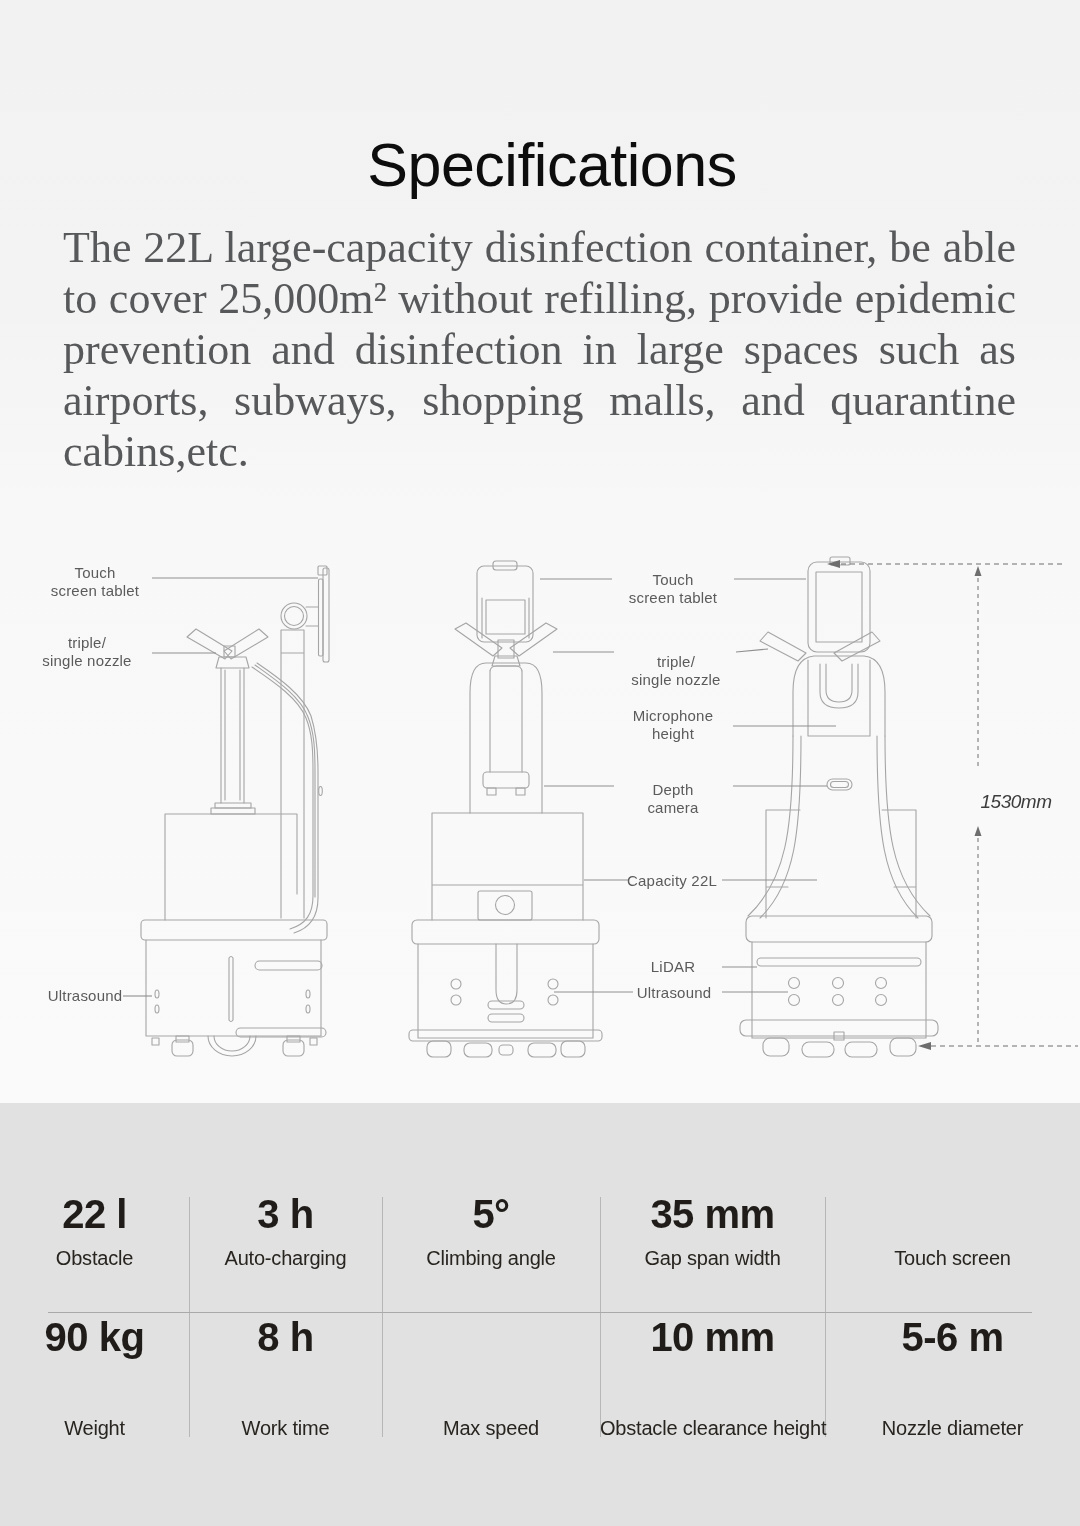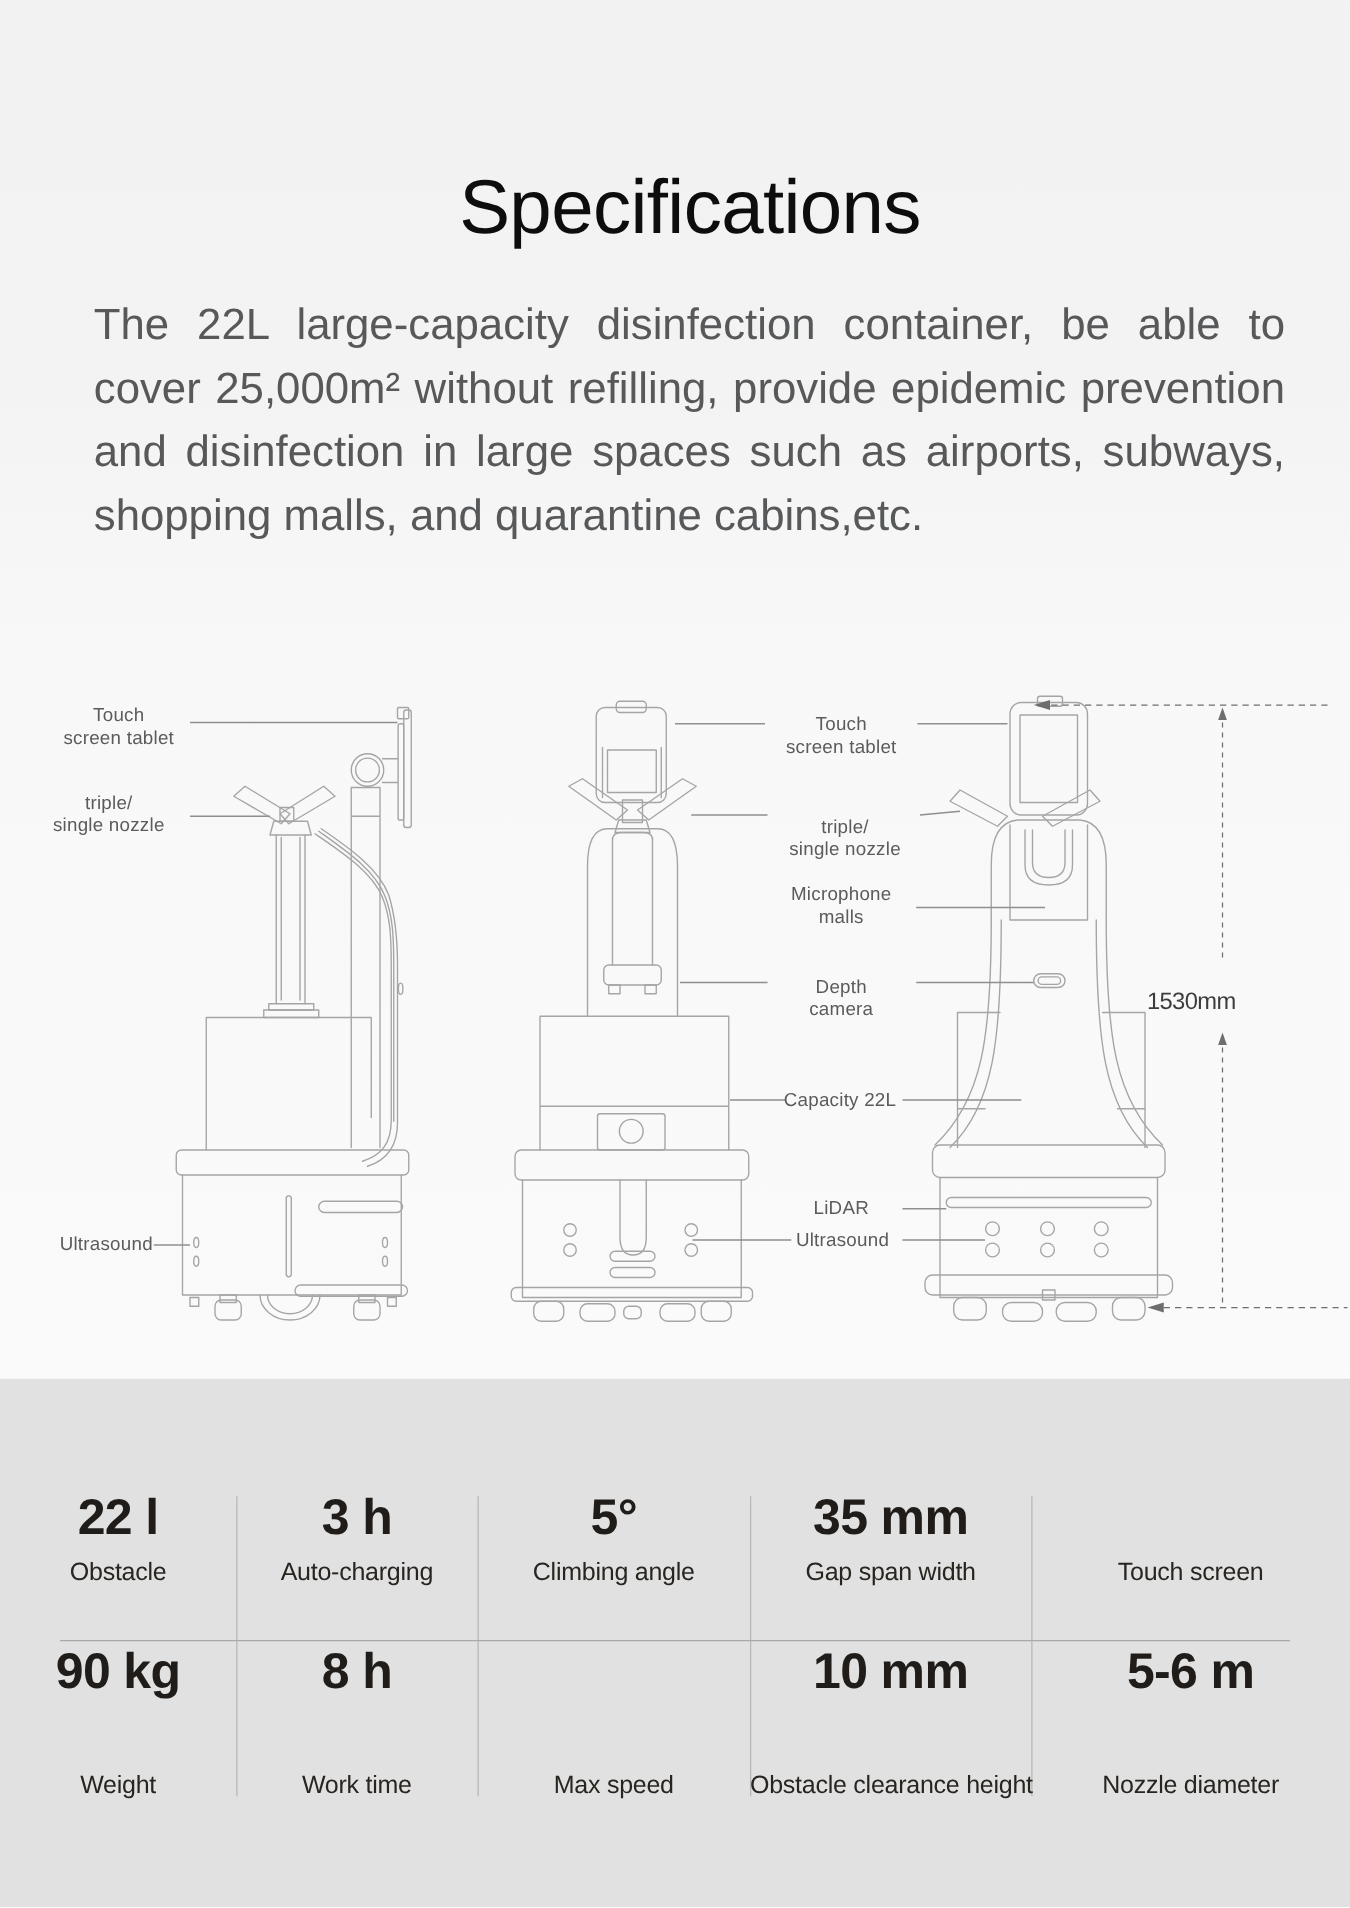--- a/index.html
+++ b/index.html
@@ -9,23 +9,24 @@
     overflow:hidden;
     font-family:"Liberation Sans",sans-serif;
     background:linear-gradient(180deg,#f2f2f2 0%,#f3f3f3 20%,#f8f8f8 34%,#fafafa 72%,#f9f9f9 100%);
   }
   .title{
     position:absolute;top:118px;left:0;width:1080px;margin:12px;
     text-align:center;font-size:61px;font-weight:400;color:#0d0d0d;
     letter-spacing:-0.5px;
   }
   .desc{
-    position:absolute;top:222px;left:63px;width:953px;margin:12px;
-    font-size:35px;line-height:51px;color:#57585a;
+    position:absolute;top:222px;left:63px;width:953px;margin:0;
+    font-size:44px;line-height:51px;color:#57585a;
     text-align:justify;
+    font-family:Liberation Serif, serif;
   }
   .diagram-svg{position:absolute;left:0;top:545px;width:1080px;height:535px;}
   .diagram-label{
     position:absolute;transform:translate(-50%,-50%);
     font-size:15px;line-height:18px;color:#5b5b5b;
     text-align:center;white-space:pre-line;letter-spacing:0.2px;
   }
   .dim-label{
     position:absolute;transform:translate(-50%,-50%);
     font-size:19px;color:#3d3d3d;letter-spacing:-0.5px;white-space:nowrap;
@@ -199,27 +200,27 @@
   <div class="diagram-label" style="left:95px;top:582px;">Touch
 screen tablet</div>
   <div class="diagram-label" style="left:87px;top:652px;">triple/
 single nozzle</div>
   <div class="diagram-label" style="left:85px;top:996px;">Ultrasound</div>
   <div class="diagram-label" style="left:673px;top:589px;">Touch
 screen tablet</div>
   <div class="diagram-label" style="left:676px;top:671px;">triple/
 single nozzle</div>
   <div class="diagram-label" style="left:673px;top:725px;">Microphone
-malls</div>
+height</div>
   <div class="diagram-label" style="left:673px;top:799px;">Depth
 camera</div>
   <div class="diagram-label" style="left:672px;top:881px;">Capacity 22L</div>
   <div class="diagram-label" style="left:673px;top:967px;">LiDAR</div>
   <div class="diagram-label" style="left:674px;top:993px;">Ultrasound</div>
-  <div class="dim-label" style="left:953px;top:802px;">1530mm</div>
+  <div class="dim-label" style="left:1016px;top:802px;font-style:italic;">1530mm</div>
 
   <div class="specs-bg"></div>
   <div class="vline" style="left:189px;"></div>
   <div class="vline" style="left:382px;"></div>
   <div class="vline" style="left:600px;"></div>
   <div class="vline" style="left:825px;"></div>
   <div class="hline"></div>
 
   <div class="spec-value col1 row1v">22 l</div>
   <div class="spec-label col1 row1l">Obstacle</div>

